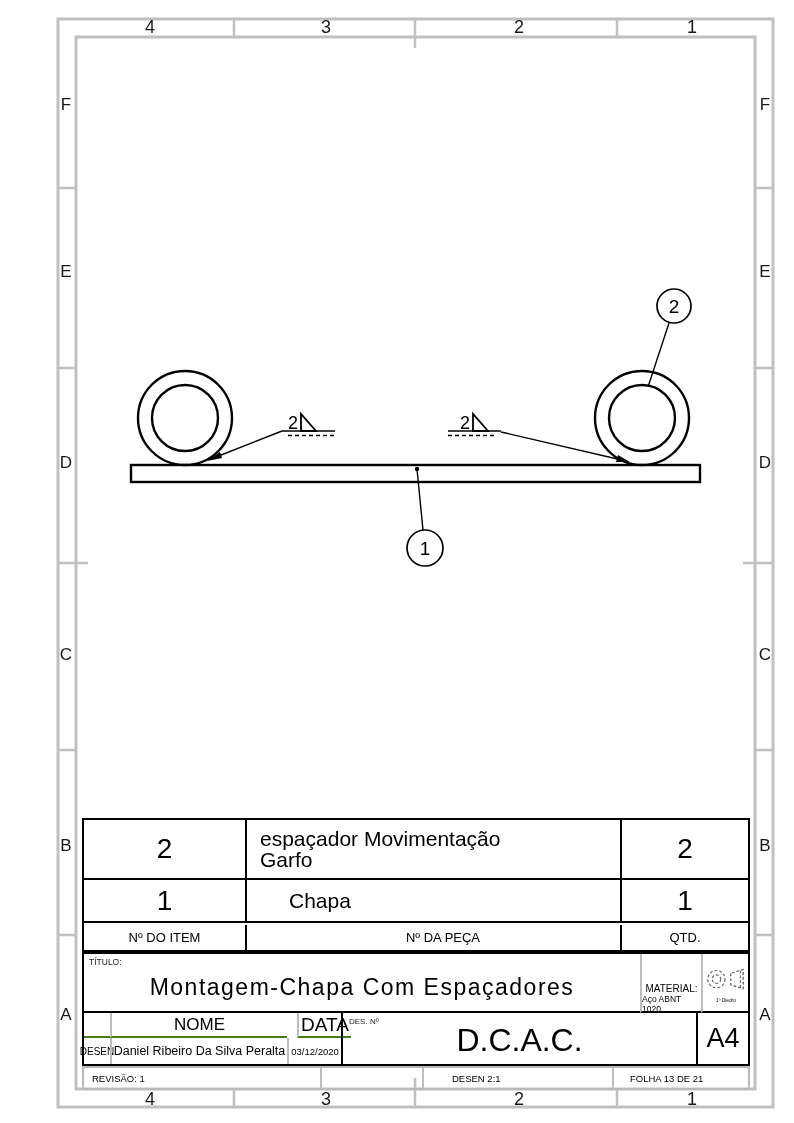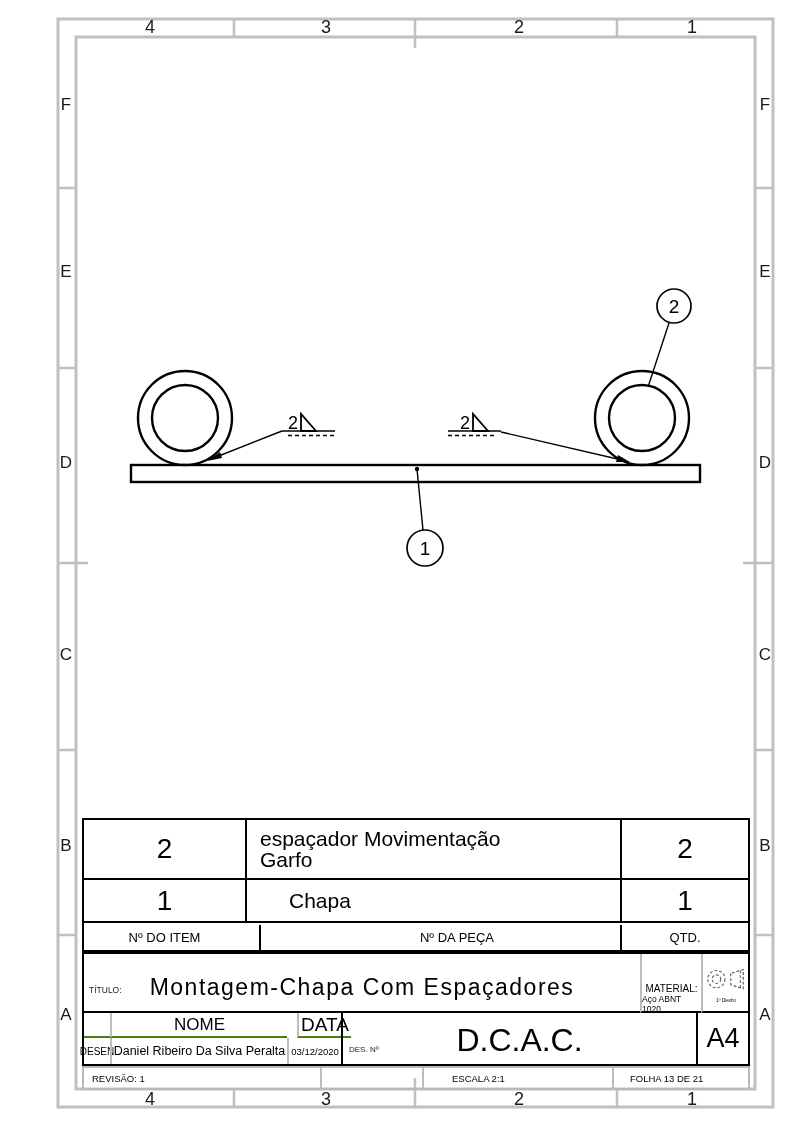--- a/index.html
+++ b/index.html
@@ -10,21 +10,21 @@
   .zone.letter{font-size:17px;}
   .cell{position:absolute;box-sizing:border-box;display:flex;align-items:center;justify-content:center;}
   .bom{position:absolute;left:82px;top:818px;width:668px;height:134px;border:2px solid #000;box-sizing:border-box;}
   .tb {position:absolute;left:82px;top:952px;width:668px;height:114px;border:2px solid #000;box-sizing:border-box;}
   .rev{position:absolute;left:82px;top:1066px;width:668px;height:24px;border:2px solid #b9b9b9;box-sizing:border-box;}
   .bl{border-left:2px solid #000;} .bb{border-bottom:2px solid #000;}
   .sl{border-left:2px solid #bdbdbd;} .sb{border-bottom:2px solid #4d7c0f;}
   .partname{justify-content:flex-start;padding-left:7px;white-space:pre-line;line-height:1.02;font-size:21px;}
   .num-big{font-size:28px;}
   .bomhdr{font-size:13px;}
-  .smalllbl{position:absolute;font-size:8.5px;color:#222;margin-top:28px;}
+  .smalllbl{position:absolute;font-size:8.5px;color:#222;}
   .revtxt{font-size:9.5px;display:flex;align-items:center;}
   svg text{font-family:"Liberation Sans",sans-serif;fill:#000;}
 </style>
 </head>
 <body>
 
 <div class="page">
 
   <svg class="abs" width="794" height="1123">
     <rect x="58" y="19" width="715" height="1088" fill="none" stroke="#c0c0c0" stroke-width="3"></rect>
@@ -106,21 +106,21 @@
     <div class="cell num-big" style="left:0;top:0;width:161px;height:58px;">2</div>
     <div class="cell partname bl" style="left:161px;top:0;width:375px;height:58px;padding-left:13px;">espaçador Movimentação
 Garfo</div>
     <div class="cell num-big bl" style="left:536px;top:0;width:128px;height:58px;">2</div>
 
     <div class="cell num-big bb" style="left:0;top:58px;width:161px;height:45px;border-top:2px solid #000;">1</div>
     <div class="cell partname bl bb" style="left:161px;top:58px;width:375px;height:45px;border-top:2px solid #000;padding-left:42px;">Chapa</div>
     <div class="cell num-big bl bb" style="left:536px;top:58px;width:128px;height:45px;border-top:2px solid #000;">1</div>
 
     <div class="cell bomhdr" style="left:0;top:105px;width:161px;height:25px;">Nº DO ITEM</div>
-    <div class="cell bomhdr bl" style="left:161px;top:105px;width:394px;height:25px;margin-left:14px;">Nº DA PEÇA</div>
+    <div class="cell bomhdr bl" style="left:161px;top:105px;width:394px;height:25px;">Nº DA PEÇA</div>
     <div class="cell bomhdr bl" style="left:536px;top:105px;width:128px;height:25px;">QTD.</div>
   </div>
 
   <div class="tb">
 
     <div class="cell bb" style="left:0;top:0;width:556px;height:59px;">
       <span class="smalllbl" style="left:5px;top:3px;">TÍTULO:</span>
       <span style="font-size:23px;letter-spacing:1.5px;padding-top:10px;">Montagem-Chapa Com Espaçadores</span>
     </div>
     <div class="cell sl bb" style="left:556px;top:0;width:61px;height:59px;flex-direction:column;justify-content:center;">
@@ -147,17 +147,17 @@
     <div class="cell bl" style="left:257px;top:59px;width:355px;height:51px;">
       <span class="smalllbl" style="left:6px;top:4px;font-size:8px;">DES. Nº</span>
       <span style="font-size:32px;padding-top:4px;">D.C.A.C.</span>
     </div>
     <div class="cell bl" style="left:612px;top:59px;width:52px;height:51px;font-size:27px;">A4</div>
   </div>
 
   <div class="rev">
     <div class="cell revtxt" style="left:0;top:0;width:256px;height:20px;justify-content:flex-start;padding-left:8px;">REVISÃO: 1</div>
     <div class="cell sl" style="left:236px;top:0;width:102px;height:20px;"></div>
-    <div class="cell revtxt sl" style="left:338px;top:0;width:190px;height:20px;justify-content:flex-start;padding-left:28px;">ESCALA 2:1</div>
+    <div class="cell revtxt sl" style="left:338px;top:0;width:190px;height:20px;justify-content:flex-start;padding-left:28px;">DESEN 2:1</div>
     <div class="cell revtxt sl" style="left:528px;top:0;width:136px;height:20px;justify-content:flex-start;padding-left:16px;">FOLHA 13 DE 21</div>
   </div>
 
 </div>
 
 </body></html>

